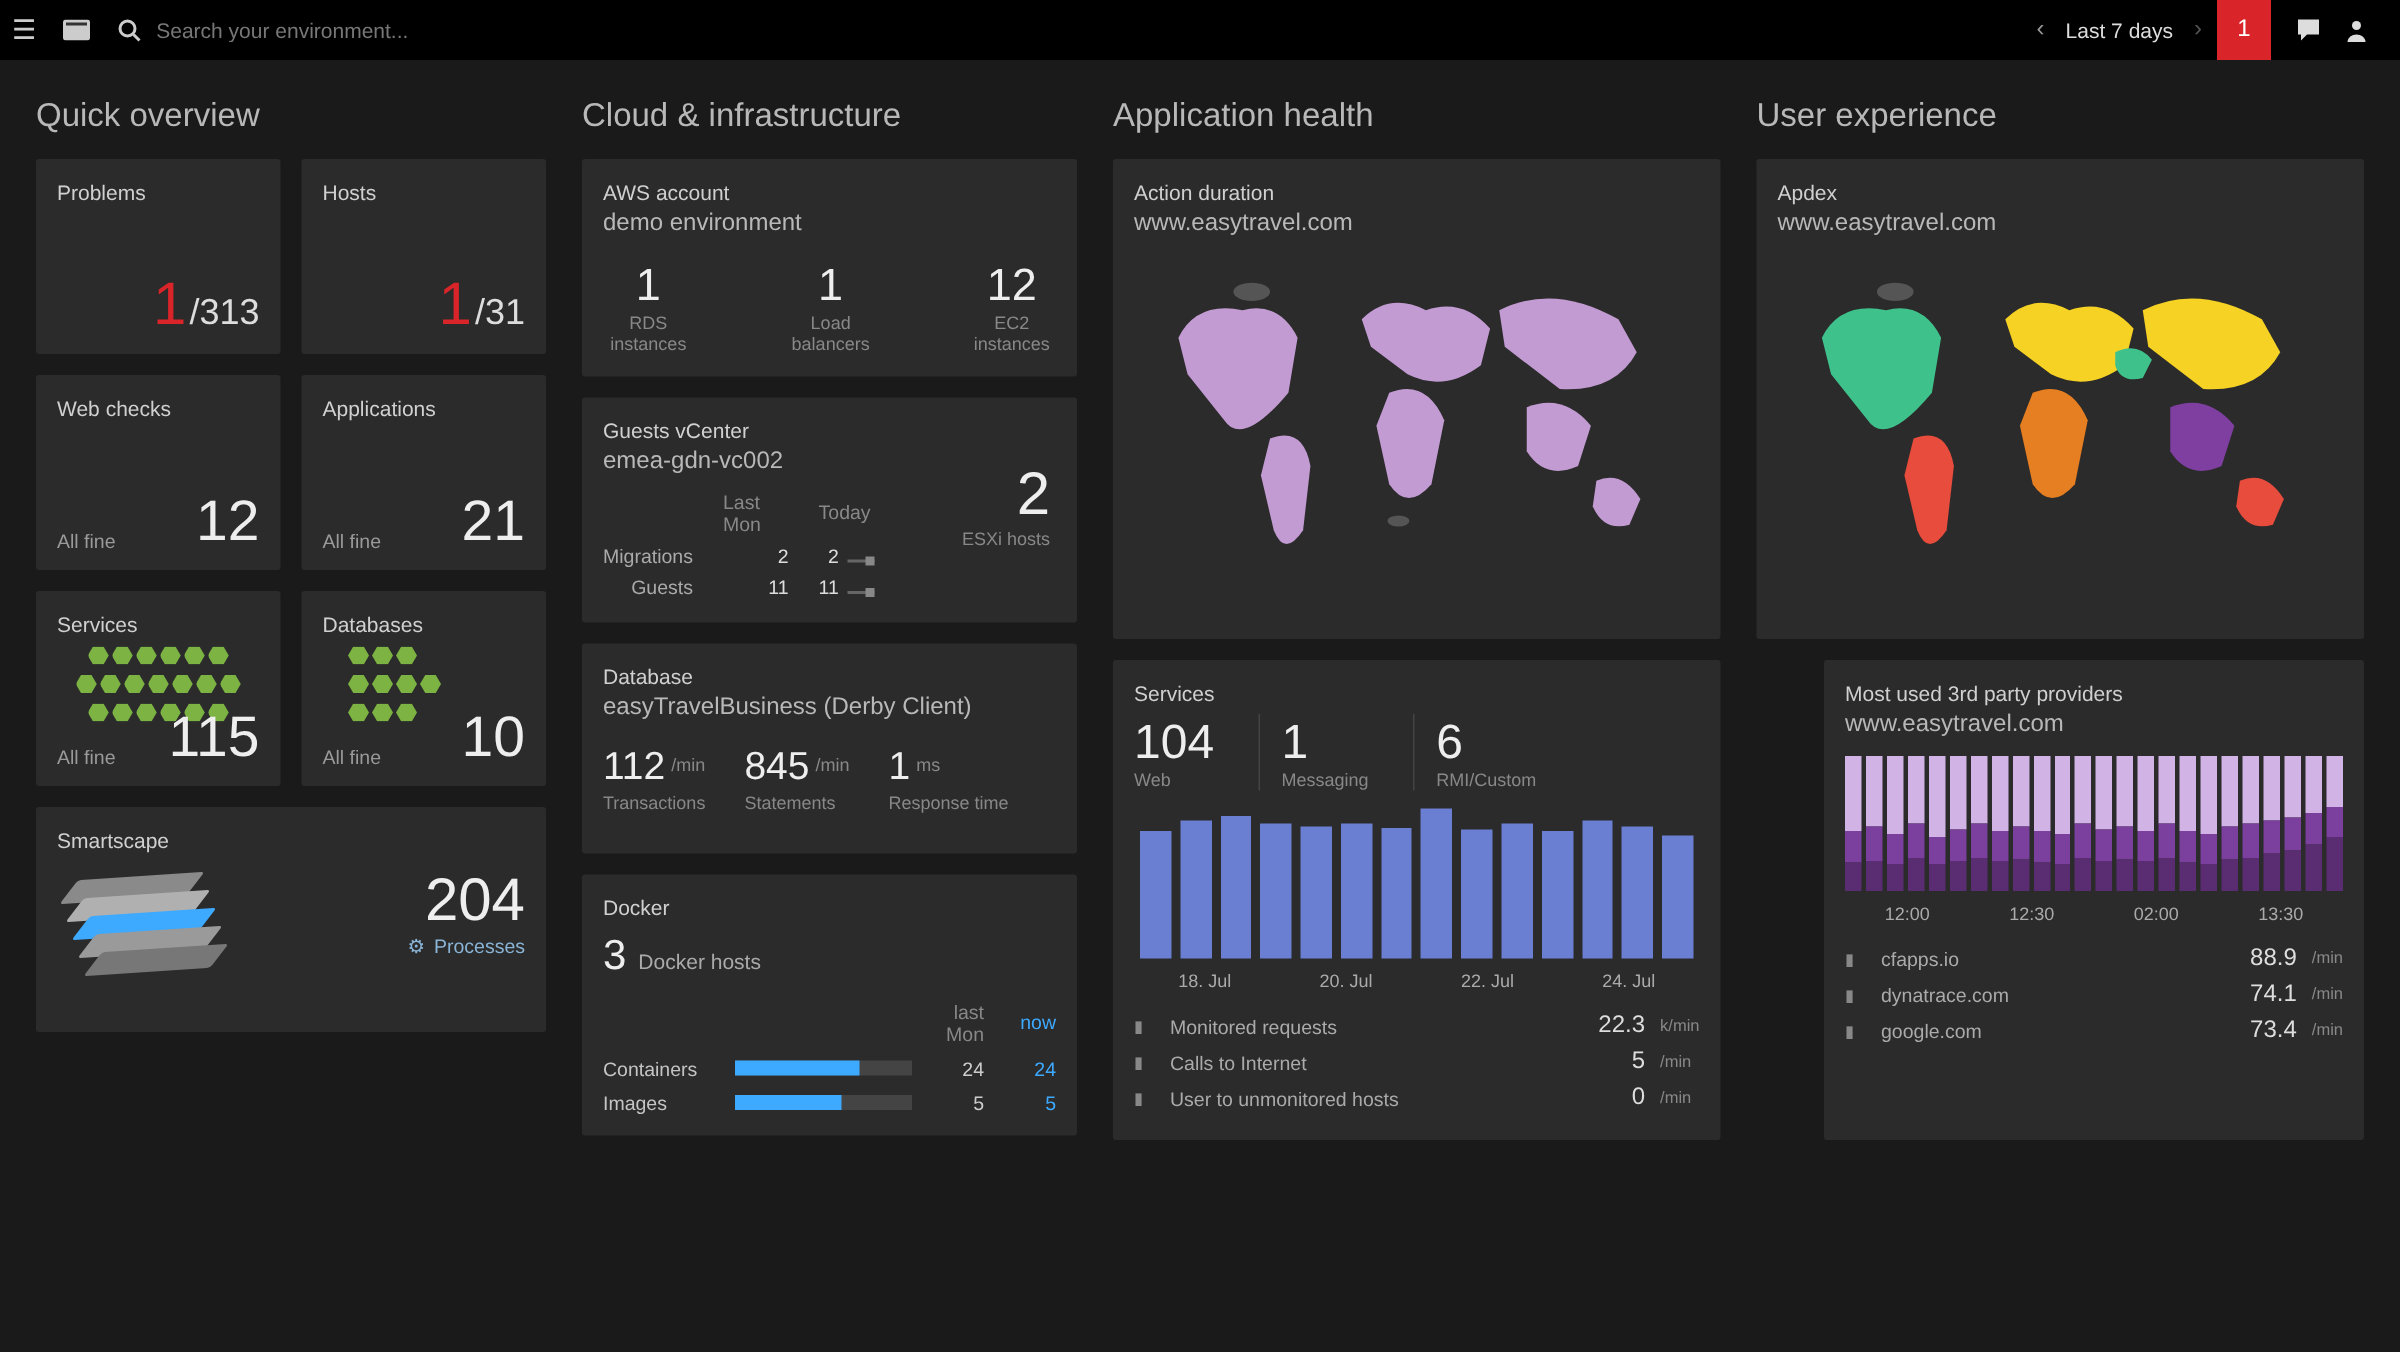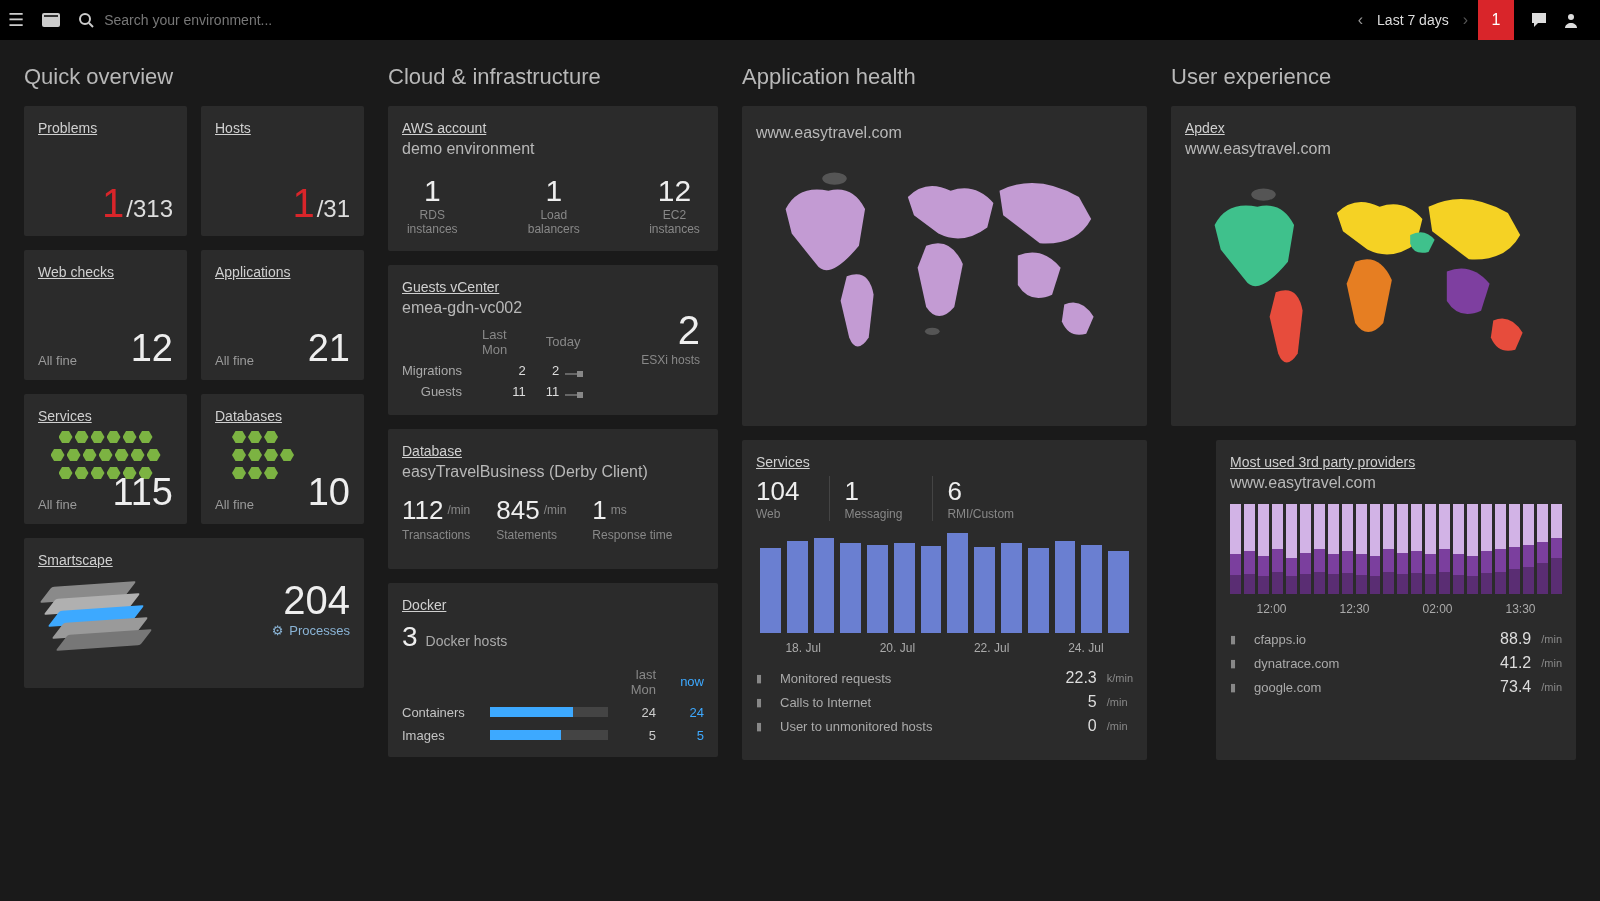--- a/index.html
+++ b/index.html
@@ -15,21 +15,21 @@
 .tb-chev{color:#999;font-size:16px;cursor:pointer;}
 .tb-range-label{font-size:14px;}
 .badge-red{background:#d9252a;color:#fff;width:36px;height:40px;display:flex;align-items:center;justify-content:center;font-size:16px;font-weight:500;margin-left:6px;}
 .tb-user{display:flex;align-items:center;gap:14px;padding:0 12px;}
 .page{padding:24px 24px 0 24px;display:grid;grid-template-columns:340px 330px 1fr 1fr;gap:24px;}
 .section-title{color:#b8b8b8;font-size:22px;font-weight:300;margin-bottom:16px;}
 .col{display:flex;flex-direction:column;gap:14px;}
 .grid-2{display:grid;grid-template-columns:1fr 1fr;gap:14px;}
 .tile{background:#2b2b2b;border-radius:2px;padding:14px;position:relative;min-height:140px;cursor:pointer;}
 .tile.short{min-height:130px;}
-.tile-label{color:#d0d0d0;font-size:14px;font-weight:500;text-decoration:underline;}
+.tile-label{color:#d0d0d0;font-size:14px;font-weight:500;}
 .tile-sub{color:#b8b8b8;font-size:16px;margin-top:4px;}
 .big-metric{position:absolute;right:14px;bottom:10px;display:flex;align-items:baseline;gap:2px;}
 .red-num{color:#d9252a;font-size:40px;font-weight:300;}
 .slash{color:#ddd;font-size:24px;font-weight:300;}
 .white-num{color:#eee;font-size:38px;font-weight:300;}
 .status{position:absolute;left:14px;bottom:12px;color:#9a9a9a;font-size:13px;}
 .stat-row{display:flex;gap:60px;justify-content:flex-end;margin-top:16px;}
 .stat{display:flex;flex-direction:column;align-items:center;color:#aaa;}
 .stat .v{color:#eee;font-size:30px;font-weight:300;}
 .stat .l{font-size:12px;color:#888;text-align:center;line-height:1.2;}
@@ -57,21 +57,21 @@
 .bval{color:#ccc;text-align:right;}
 .bval.now{color:#3da9ff;}
 .hex{width:14px;height:12px;background:#7cb342;display:inline-block;margin:1px;clip-path:polygon(25% 0,75% 0,100% 50%,75% 100%,25% 100%,0 50%);}
 .smartscape-img{width:100px;height:70px;position:relative;margin-top:10px;}
 .layer{position:absolute;width:80px;height:16px;transform:skewX(-40deg) rotate(-4deg);border-radius:2px;}
 .map{position:relative;height:220px;margin-top:6px;}
 .map svg{width:100%;height:100%;}
 .svc-row{display:flex;gap:30px;margin-top:6px;}
 .svc{display:flex;flex-direction:column;border-left:1px solid #444;padding-left:14px;}
 .svc:first-child{border:none;padding-left:0;}
-.svc .n{color:#eee;font-size:26px;font-weight:300;}
+.svc .n{color:#eee;font-size:32px;font-weight:300;}
 .svc .l{color:#888;font-size:12px;}
 .chart{margin-top:12px;height:100px;display:flex;align-items:flex-end;gap:6px;padding:0 4px;}
 .cbar{flex:1;background:#6a7fd1;}
 .chart-stacked{margin-top:12px;height:90px;display:flex;align-items:flex-end;gap:3px;}
 .sbar{flex:1;display:flex;flex-direction:column;justify-content:flex-end;}
 .sbar div{width:100%;}
 .xaxis{display:flex;justify-content:space-around;color:#aaa;font-size:12px;margin-top:8px;}
 .mini-table{display:grid;grid-template-columns:14px 1fr auto auto;gap:6px 10px;font-size:13px;margin-top:14px;align-items:center;}
 .mt-icon{color:#888;font-size:11px;}
 .mt-label{color:#aaa;}
@@ -297,20 +297,21 @@
             <span class="bval now">5</span>
         </div>
       </div>
     </div>
   </div>
 
   <div>
     <div class="section-title">Application health</div>
     <div class="col">
       <div class="tile" style="min-height:320px;">
+        <div class="tile-label">Action duration</div>
         <div class="tile-sub">www.easytravel.com</div>
         <div class="map">
           <svg viewBox="0 0 300 180">
             <g fill="#c39bd3">
               <path d="M20 50 Q30 30 55 35 Q75 30 85 50 L80 80 Q55 110 45 95 L25 70 Z"></path>
               <path d="M70 105 Q88 98 92 120 L88 155 Q78 170 72 155 L65 125 Z"></path>
               <path d="M120 40 Q135 25 155 35 Q175 28 190 45 L185 65 Q165 80 145 70 L125 55 Z"></path>
               <path d="M135 80 Q155 72 165 95 L158 130 Q145 145 135 130 L128 98 Z"></path>
               <path d="M195 35 Q225 20 260 40 L270 58 Q258 80 228 78 L198 55 Z"></path>
               <path d="M210 88 Q230 80 245 98 L238 120 Q220 128 210 112 Z"></path>
@@ -532,21 +533,21 @@
           <span>02:00</span>
           <span>13:30</span>
         </div>
         <div class="mini-table">
           <span class="mt-icon">▮</span>
             <span class="mt-label">cfapps.io</span>
             <span class="mt-v">88.9</span>
             <span class="mt-u">/min</span>
           <span class="mt-icon">▮</span>
             <span class="mt-label">dynatrace.com</span>
-            <span class="mt-v">41.2</span>
+            <span class="mt-v">74.1</span>
             <span class="mt-u">/min</span>
           <span class="mt-icon">▮</span>
             <span class="mt-label">google.com</span>
             <span class="mt-v">73.4</span>
             <span class="mt-u">/min</span>
         </div>
       </div>
     </div>
   </div>
 

